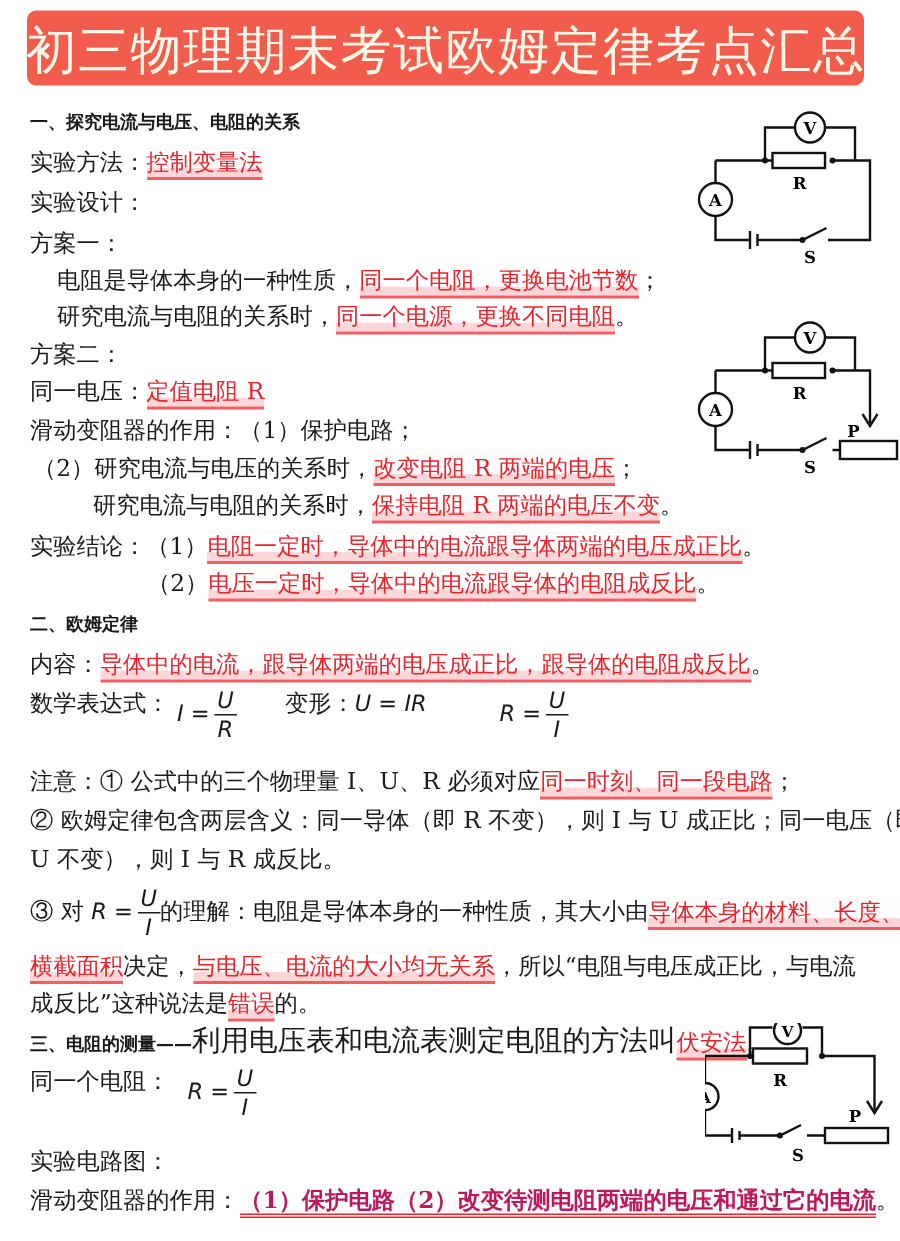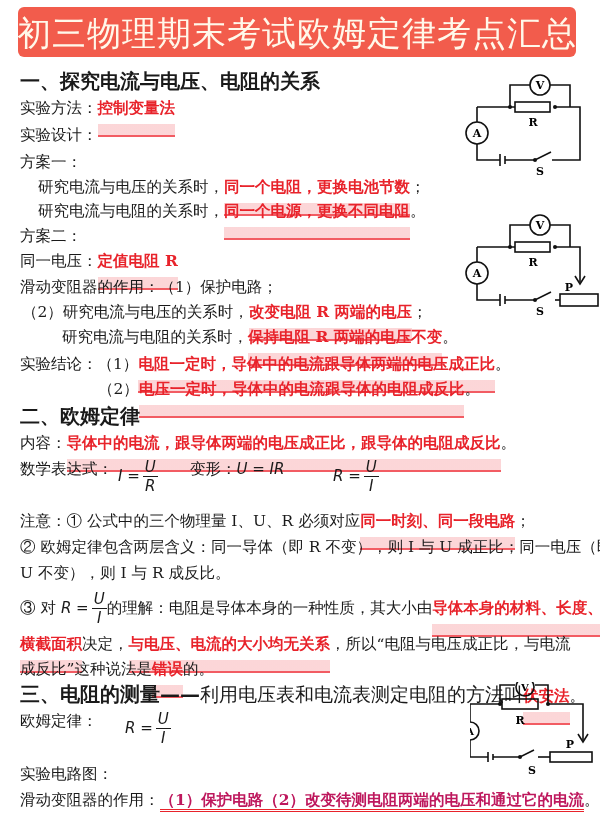--- a/index.html
+++ b/index.html
@@ -17,27 +17,27 @@
     }
     .title-bar span {
       color: #fff8ea; font-family: "DejaVu Sans", sans-serif;
       font-size: 34px; letter-spacing: 1px; white-space: nowrap;
     }
     .line {
       position: absolute; left: 20px; font-size: 15.5px; white-space: nowrap;
       line-height: 22px;
     }
     .h {
-      font-family: "DejaVu Sans", sans-serif; font-weight: bold; font-size: 20px;
+      font-family: "DejaVu Sans", sans-serif; font-weight: bold; font-size: 12px;
     }
     .hl {
-      color: #e8232b; font-weight: bold;
+      color: #e8232b; font-weight: normal;
       border-bottom: 2px solid #f25c63;
       background: linear-gradient(to bottom, transparent 70%, rgba(242,92,99,0.25) 70%);
-      padding-bottom: 18px;
+      padding-bottom: 1px;
     }
     .hl2 {
       color: #be185d; font-weight: bold;
       border-bottom: 3px double #e8232b;
     }
     .small { font-size: 19px; }
     .math { font-family: "DejaVu Sans", sans-serif; font-style: italic; font-size: 15px; }
     .frac {
       display: inline-flex; flex-direction: column; align-items: center;
       vertical-align: middle; font-family: "DejaVu Sans", sans-serif; font-style: italic;
@@ -53,21 +53,21 @@
   <span>初三物理期末考试欧姆定律考点汇总</span>
 </div>
 
 <div class="line h" style="top:70px;">一、探究电流与电压、电阻的关系</div>
 <div class="line" style="top:97px;">
   <span>实验方法：</span><span class="hl">控制变量法</span>
 </div>
 <div class="line" style="top:124px;">实验设计：</div>
 <div class="line" style="top:151px;">方案一：</div>
 <div class="line" style="top:176px; left:38px;">
-  <span>研究电流与电压的关系时，</span><span class="hl">同一个电阻，更换电池节数</span><span>；</span>
+  <span>电阻是导体本身的一种性质，</span><span class="hl">同一个电阻，更换电池节数</span><span>；</span>
 </div>
 <div class="line" style="top:200px; left:38px;">
   <span>研究电流与电阻的关系时，</span><span class="hl">同一个电源，更换不同电阻</span><span>。</span>
 </div>
 <div class="line" style="top:225px;">方案二：</div>
 <div class="line" style="top:250px;">
   <span>同一电压：</span><span class="hl">定值电阻 R</span>
 </div>
 <div class="line" style="top:276px;">滑动变阻器的作用：（1）保护电路；</div>
 <div class="line" style="top:301px; left:22px;">
@@ -118,21 +118,21 @@
 <div class="line" style="top:633px;">
   <span class="hl">横截面积</span><span>决定，</span><span class="hl">与电压、电流的大小均无关系</span><span>，所以“电阻与电压成正比，与电流</span>
 </div>
 <div class="line" style="top:658px;">
   <span>成反比”这种说法是</span><span class="hl">错误</span><span>的。</span>
 </div>
 
 <div class="line" style="top:683px;">
   <span class="h">三、电阻的测量——</span><span class="small">利用电压表和电流表测定电阻的方法叫</span><span class="hl">伏安法</span><span>。</span>
 </div>
-<div class="line" style="top:710px;">欧姆定律：</div>
+<div class="line" style="top:710px;">同一个电阻：</div>
 <div class="line" style="top:710px; left:125px;">
   <span class="math">R =</span><span class="frac">
       <span class="num">U</span>
       <span>I</span>
     </span>
 </div>
 <div class="line" style="top:763px;">实验电路图：</div>
 <div class="line" style="top:789px;">
   <span>滑动变阻器的作用：</span><span class="hl2">（1）保护电路（2）改变待测电阻两端的电压和通过它的电流</span><span>。</span>
 </div>

